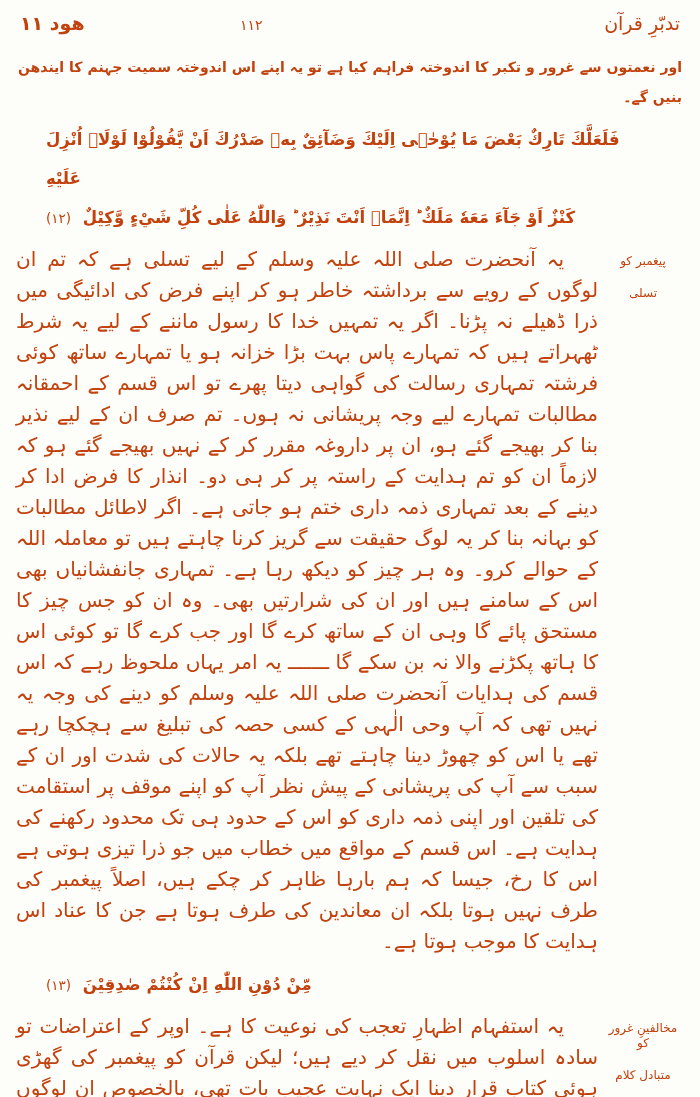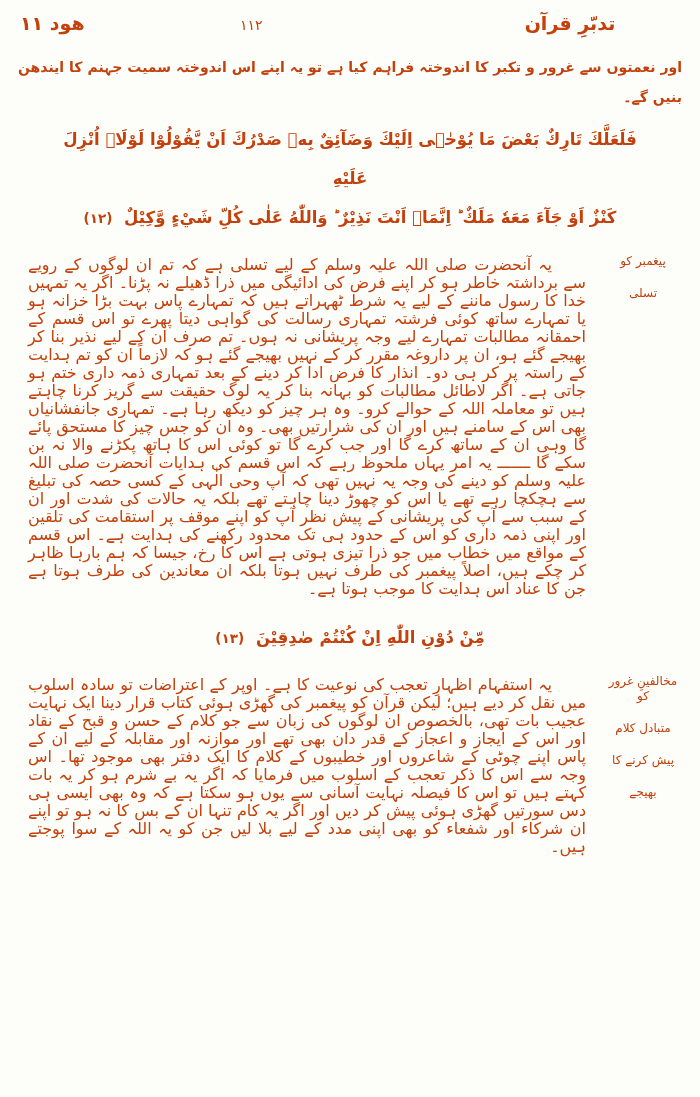--- a/index.html
+++ b/index.html
@@ -16,58 +16,58 @@
   }
   
   .page-header {
     display:grid;
     grid-template-columns:1fr 1fr 1fr;
     align-items:baseline;
     padding:4px 4px 0 4px;
   }
   .hdr-surah  { text-align:left;  font-weight:bold; font-size:19px; }
   .hdr-page   { text-align:left; font-size:14px; letter-spacing:1px; }
-  .hdr-title  { text-align:center; font-size:19px; font-weight:bold; }
+  .hdr-title  { text-align:right; font-size:19px; font-weight:normal; }
   
   .body-text { direction:rtl; }
   .intro {
     margin:18px 2px 0 2px;
     font-size:14px;
     font-weight:bold;
     line-height:30px;
     text-align:justify;
   }
   .verse-block {
     margin:8px 30px 6px 30px;
-    text-align:center;
+    text-align:left;
     font-size:16.5px;
     line-height:39px;
     font-weight:bold;
   }
   .verse-line { white-space:normal; }
-  .verse-num  { font-size:13.5px; font-weight:bold; padding-right:6px;margin-top:36px; }
+  .verse-num  { font-size:13.5px; font-weight:normal; padding-right:6px;margin-top:36px; }
   .commentary-section {
     display:flex;
     margin-top:2px;
   }
   .margin-notes {
     flex:0 0 86px;
     width:86px;
     font-size:12px;
     line-height:15px;
     text-align:center;
     padding:10px 2px 0 6px;
     box-sizing:border-box;
   }
   .note-item { margin-bottom:17px; }
   .commentary {
     flex:1;
-    margin:12px;
-    font-size:16px;
-    line-height:18px;
+    margin:0;
+    font-size:20px;
+    line-height:31px;
     text-align:justify;
     text-indent:34px; 
   }
 </style>
 </head>
 <body>
 
 <div class="page">
 
   <header class="page-header" dir="ltr">

